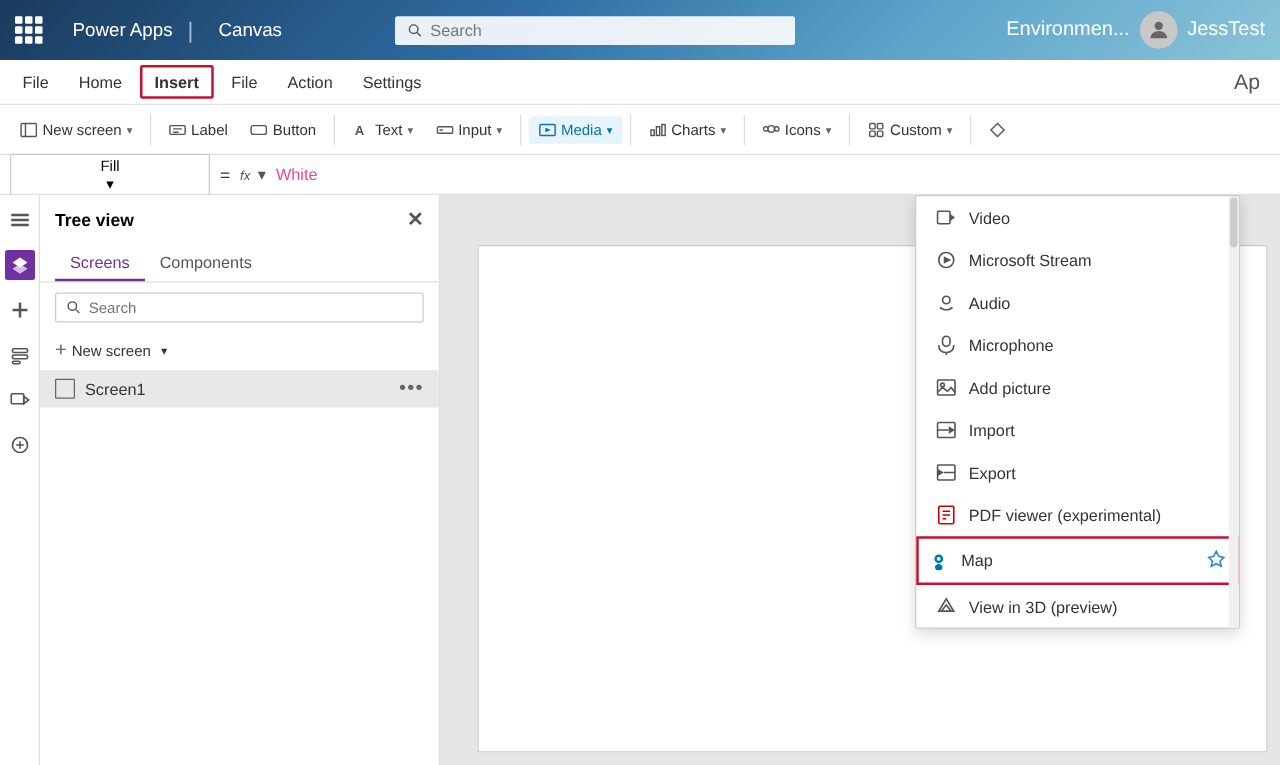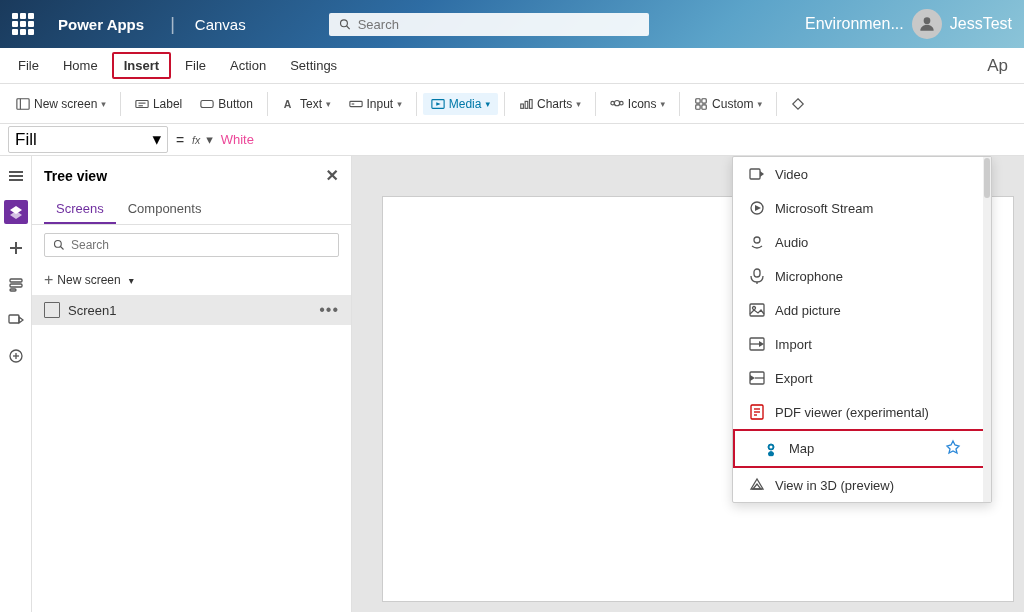--- a/index.html
+++ b/index.html
@@ -10,21 +10,21 @@
       height: 48px;
       background: linear-gradient(135deg, #1a3a5c 0%, #2e6da4 40%, #5ba3c9 70%, #8bc4d8 100%);
       display: flex;
       align-items: center;
       padding: 0 12px;
       gap: 12px;
       color: white;
     }
     .app-grid-icon { display: grid; grid-template-columns: repeat(3,6px); grid-template-rows: repeat(3,6px); gap: 2px; margin-right: 12px; }
     .app-grid-icon span { width: 6px; height: 6px; background: white; display: block; border-radius: 1px; }
-    .app-name { font-size: 15px; font-weight: 700; color: white; margin-right: 14px; }
+    .app-name { font-size: 15px; font-weight: 400; color: white; margin-right: 0; }
     .app-separator { color: rgba(255,255,255,0.6); margin-right: 8px; font-size: 18px; }
     .app-type { font-size: 15px; color: white; }
     .search-box {
       flex: 1; max-width: 320px; margin: 0 auto;
       background: rgba(255,255,255,0.9); border-radius: 2px;
       display: flex; align-items: center; padding: 4px 10px; gap: 6px;
     }
     .search-box input { border: none; background: transparent; outline: none; font-size: 13px; width: 100%; color: #333; }
     .user-area { margin-left: auto; display: flex; align-items: center; gap: 8px; color: white; font-size: 16px; }
     .user-avatar { width: 30px; height: 30px; border-radius: 50%; background: #c8c8c8; display: flex; align-items: center; justify-content: center; overflow: hidden; }
@@ -52,21 +52,21 @@
     .toolbar-btn svg { width: 14px; height: 14px; }
     .toolbar-separator { width: 1px; height: 24px; background: #ddd; margin: 0 4px; }
     .toolbar-btn.active-media { background: #e8f4fd; }
     .chevron { font-size: 9px; color: #666; }
 
     
     .formula-bar {
       height: 32px; background: white; border-bottom: 1px solid #e0e0e0;
       display: flex; align-items: center; padding: 0 8px; gap: 8px;
     }
-    .formula-dropdown { width: 160px; border: 1px solid #ccc; border-radius: 2px; padding: 2px 6px; font-size: 17px; display: flex; align-items: center; justify-content: space-between; }
+    .formula-dropdown { width: 160px; border: 1px solid #ccc; border-radius: 2px; padding: 2px 6px; font-size: 12px; display: flex; align-items: center; justify-content: space-between; flex-direction: column; }
     .formula-equals { font-size: 14px; color: #333; }
     .formula-fx { display: flex; align-items: center; gap: 0; font-size: 13px; color: #555; }
     .formula-value { color: #ec4899; font-size: 13px; }
 
     
     .main-layout { display: flex; height: calc(612px - 48px - 36px - 40px - 32px); }
 
     
     .sidebar-icons {
       width: 32px; background: white; border-right: 1px solid #e0e0e0;
@@ -412,21 +412,21 @@
       <div class="media-dropdown-item">
         <svg viewBox="0 0 16 16" fill="none" stroke="#c00" stroke-width="1.3" width="16" height="16">
             <rect x="2" y="1" width="12" height="14" rx="1"></rect>
             <line x1="5" y1="5" x2="11" y2="5" stroke="#c00"></line>
             <line x1="5" y1="8" x2="11" y2="8" stroke="#c00"></line>
             <line x1="5" y1="11" x2="8" y2="11" stroke="#c00"></line>
           </svg>
         <span>PDF viewer (experimental)</span>
       </div>
 
-      <div class="media-dropdown-item highlighted" style="border:2px solid #c8102e; margin:0; padding: 8px 28px; display:flex; align-items:center; gap:10px; cursor:pointer;">
+      <div class="media-dropdown-item highlighted" style="border:2px solid #c8102e; margin:0; padding: 8px 8px; display:flex; align-items:center; gap:10px; cursor:pointer;">
         <svg viewBox="0 0 16 16" fill="none" width="16" height="16">
           <circle cx="8" cy="6" r="3" fill="#0078a8" stroke="none"></circle>
           <ellipse cx="8" cy="6" rx="3" ry="3" fill="none" stroke="#0078a8" stroke-width="1"></ellipse>
           <path d="M5 12 Q5 16 8 15 Q11 16 11 12 Q9.5 10 8 10 Q6.5 10 5 12" fill="#0078a8" stroke="none"></path>
           <circle cx="8" cy="6" r="1.5" fill="white"></circle>
         </svg>
         <span>Map</span>
         <span class="premium-icon">
           <svg viewBox="0 0 16 16" width="16" height="16" fill="none" stroke="#2b88d8" stroke-width="1.3">
               <polygon points="8,2 10,6 14,7 11,10 12,14 8,12 4,14 5,10 2,7 6,6" fill="none"></polygon>

